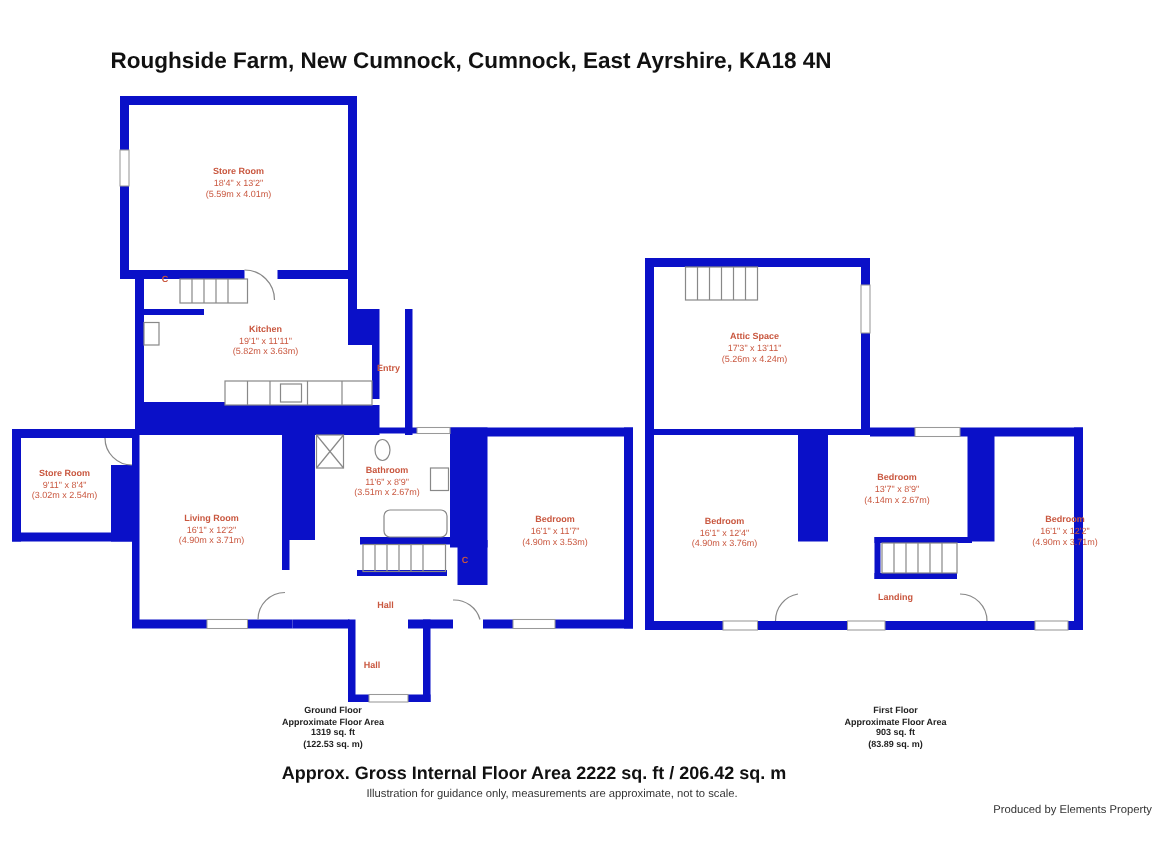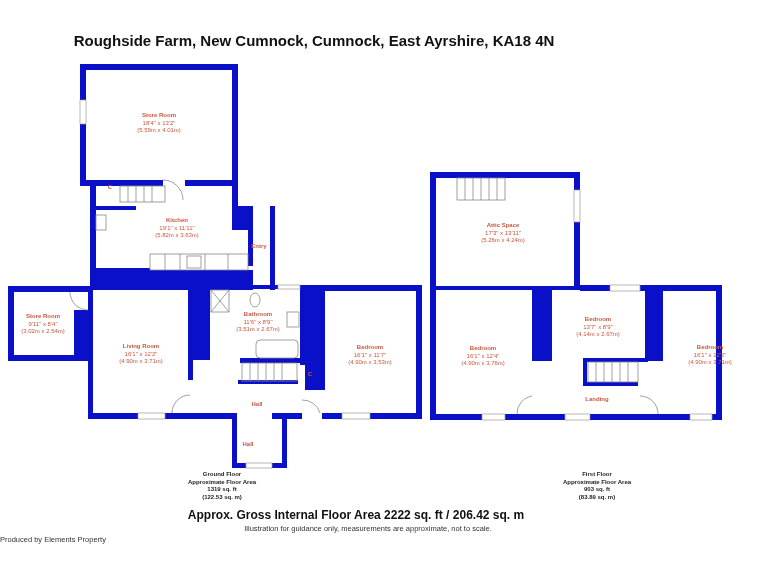--- a/index.html
+++ b/index.html
@@ -4,21 +4,21 @@
 <style>
   html, body { margin:0; padding:0; background:#ffffff; }
   body { width:768px; height:576px; position:relative; overflow:hidden; font-family:"Liberation Sans", sans-serif; }
   .title { position:absolute; left:0; width:628px; top:32px; text-align:center; font-weight:bold; font-size:15px; color:#111; }
   svg.plan { position:absolute; left:0; top:0; }
   .lbl { position:absolute; text-align:center; color:#c9573f; font-size:6px; line-height:7.5px; transform:translateX(-50%); white-space:nowrap; }
   .lbl .n { font-weight:bold; }
   .floorlbl { position:absolute; text-align:center; color:#222; font-size:6px; line-height:7.5px; transform:translateX(-50%); white-space:nowrap; font-weight:bold; }
   .gross { position:absolute; left:0; width:712px; top:508px; text-align:center; font-weight:bold; font-size:12px; color:#111; }
   .disc { position:absolute; left:0; width:664px; top:524px; text-align:center; font-size:7.5px; color:#333;margin-left:36px; }
-  .prod { position:absolute; left:0; width:768px; top:535px; text-align:left; font-size:7.5px; color:#333; }
+  .prod { position:absolute; left:0; width:768px; top:535px; text-align:right; font-size:7.5px; color:#333; }
 </style>
 </head>
 <body>
 
 <div class="title">Roughside Farm, New Cumnock, Cumnock, East Ayrshire, KA18 4N</div>
 
 <svg class="plan" width="768" height="576" viewBox="0 0 768 576">
   <g fill="#0a10c8">
 
     <rect x="80" y="64" width="158" height="6"></rect>

